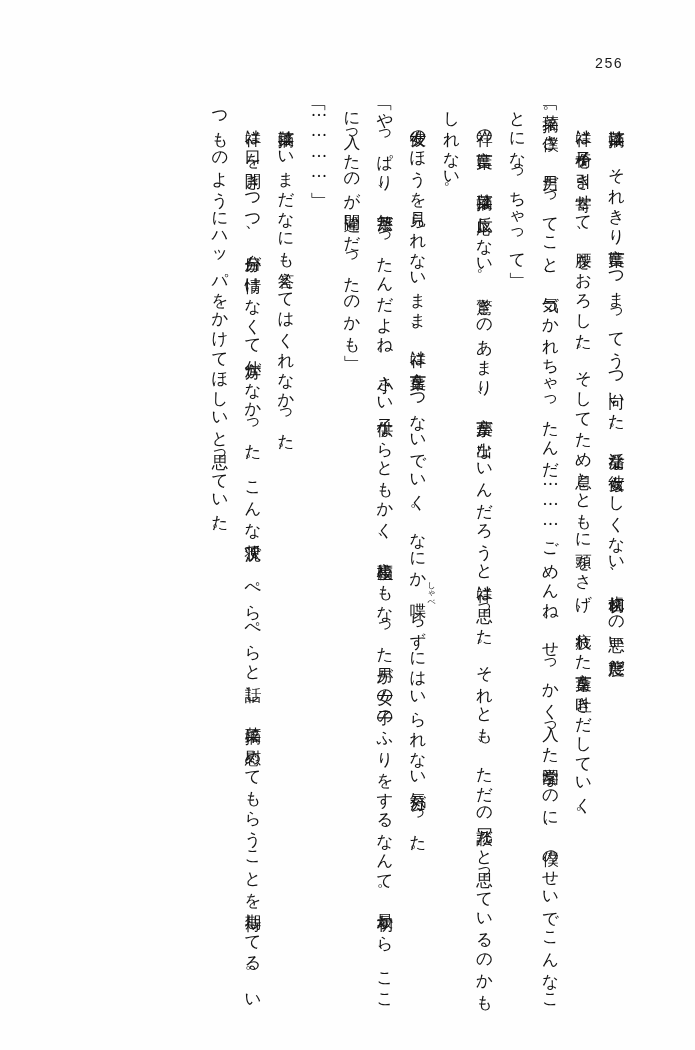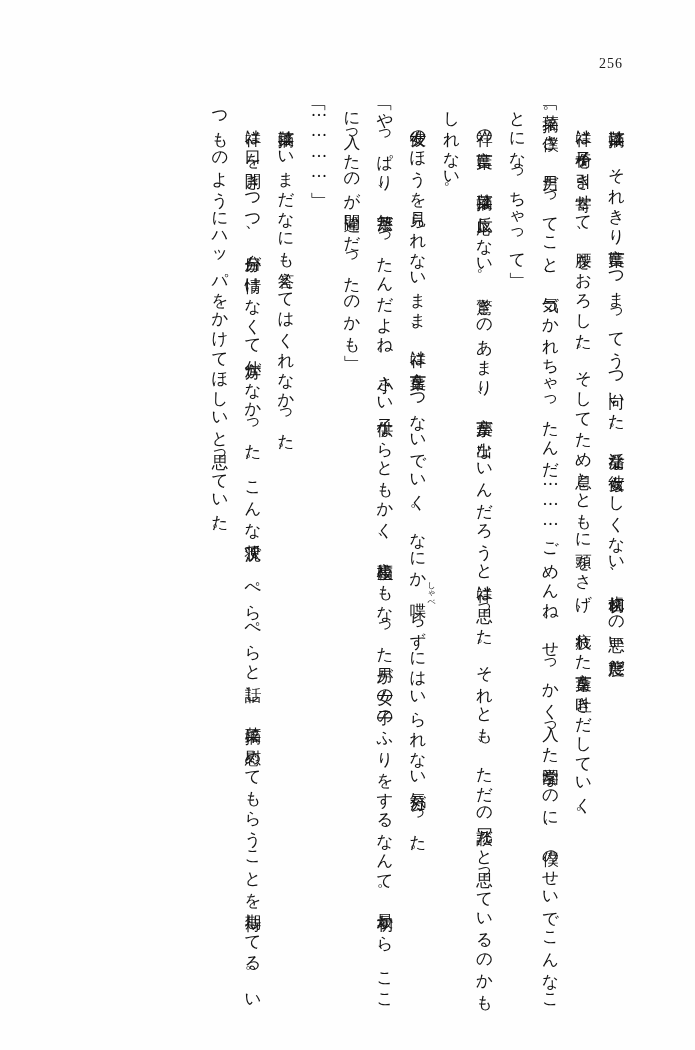--- a/index.html
+++ b/index.html
@@ -20,21 +20,21 @@
     height: 1050px;
     background: #fefefe;
   }
   .page-number {
     position: absolute;
     top: 56px;
     right: 72px;
     font-size: 14px;
     letter-spacing: 1px;
     color: #1a1a1a;
-    font-family: Liberation Serif, serif;
+    font-family: Liberation Mono, monospace;
   }
   .body-text {
     position: absolute;
     top: 100px;
     right: 62px;
     left: 62px;
     bottom: 48px;
     writing-mode: vertical-rl;
     text-orientation: upright;
     font-size: 16.5px;

